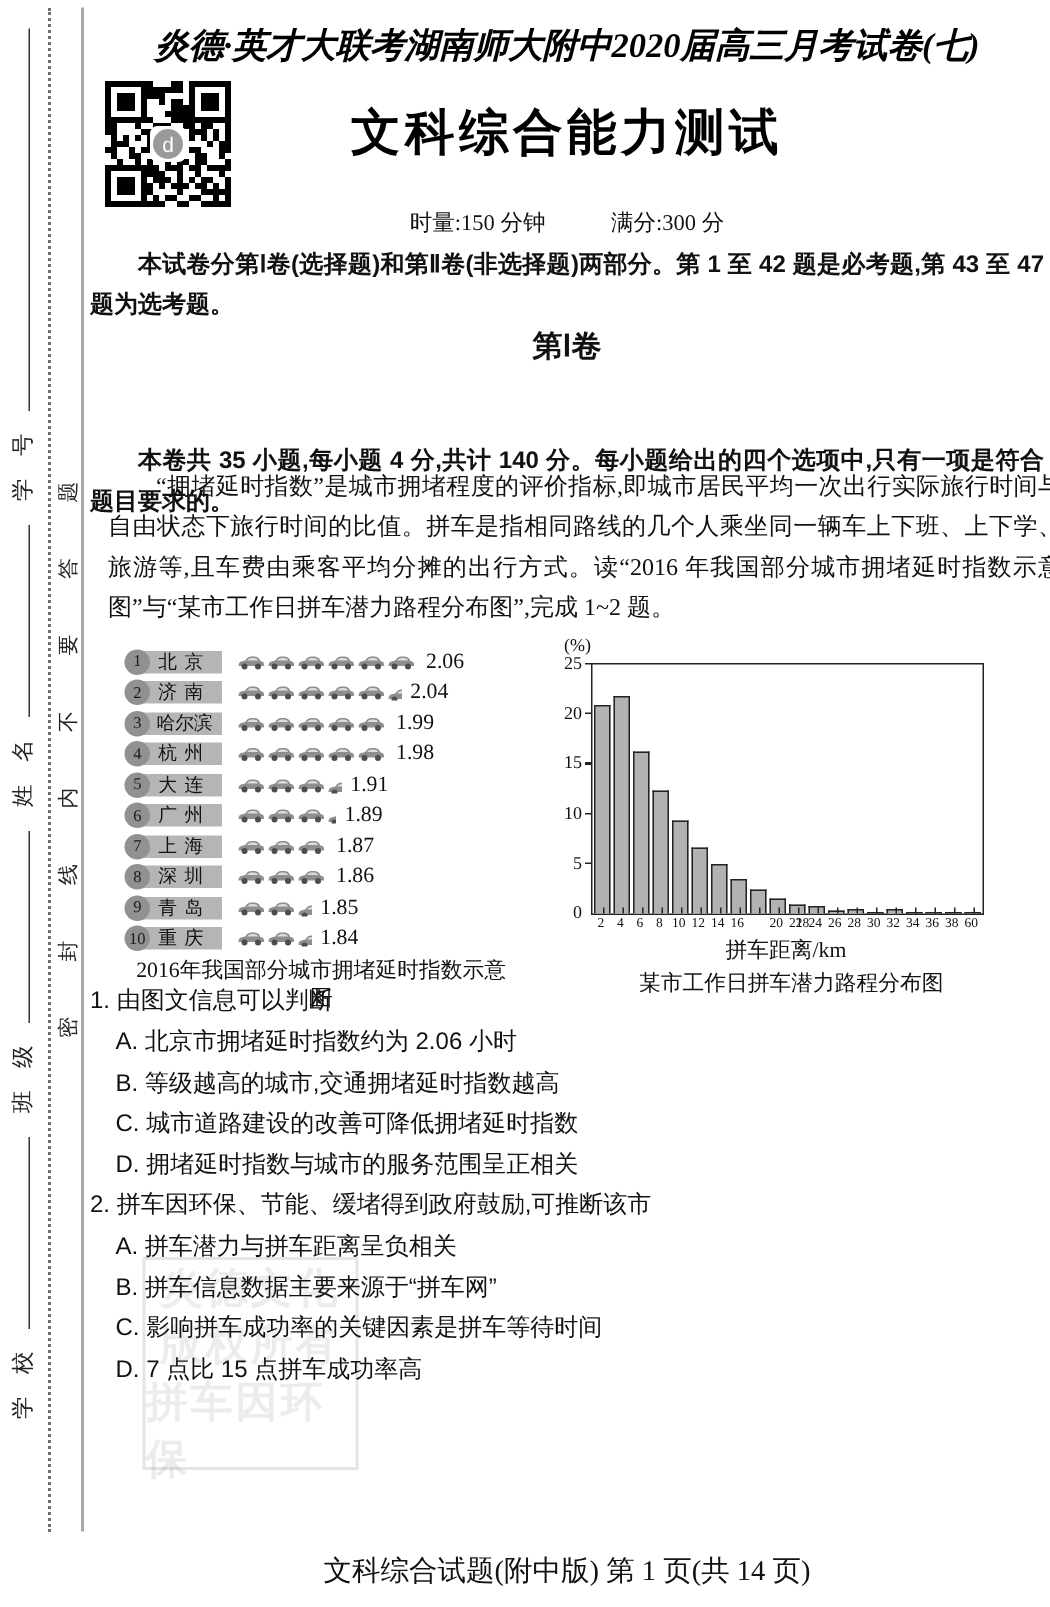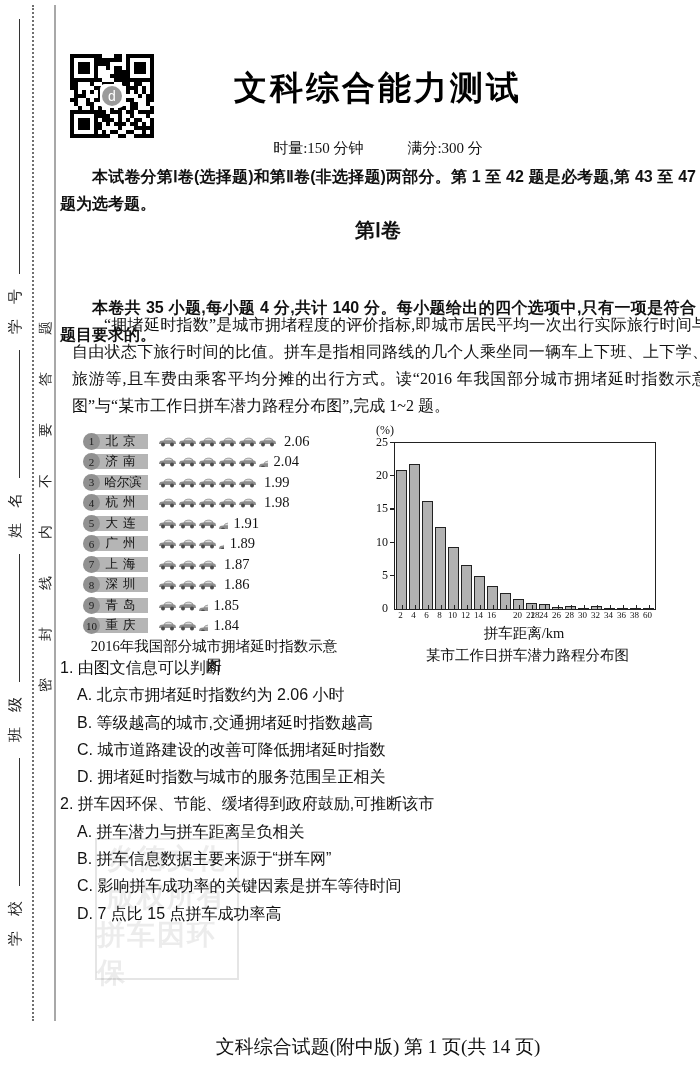--- a/index.html
+++ b/index.html
@@ -93,20 +93,21 @@
     <div class="seal-fields" id="seal-fields"><span class="seal-label">学校</span><span class="seal-line" style="width: 128px;"></span><span class="seal-label">班级</span><span class="seal-line" style="width: 128px;"></span><span class="seal-label">姓名</span><span class="seal-line" style="width: 128px;"></span><span class="seal-label">学号</span><span class="seal-line" style="width: 255px;"></span></div>
     <div class="seal-phrase">密封线内不要答题</div>
   </div>
 
   <div class="wm">
     <div>炎德文化</div>
     <div>版权所有</div>
     <div>拼车因环保</div>
   </div>
 
+  <div class="header-title">炎德·英才大联考湖南师大附中2020届高三月考试卷(七)</div>
   <svg id="qr-svg" class="qr" width="86" height="88">
       <rect x="0" y="0" width="86" height="88" fill="#fff"></rect>
       <rect x="1" y="1" width="4" height="4" fill="#000"></rect>
       <rect x="1" y="5" width="4" height="4" fill="#000"></rect>
       <rect x="1" y="9" width="4" height="4" fill="#000"></rect>
       <rect x="1" y="13" width="4" height="4" fill="#000"></rect>
       <rect x="1" y="17" width="4" height="4" fill="#000"></rect>
       <rect x="1" y="21" width="4" height="4" fill="#000"></rect>
       <rect x="1" y="25" width="4" height="4" fill="#000"></rect>
       <rect x="1" y="29" width="4" height="4" fill="#000"></rect>

